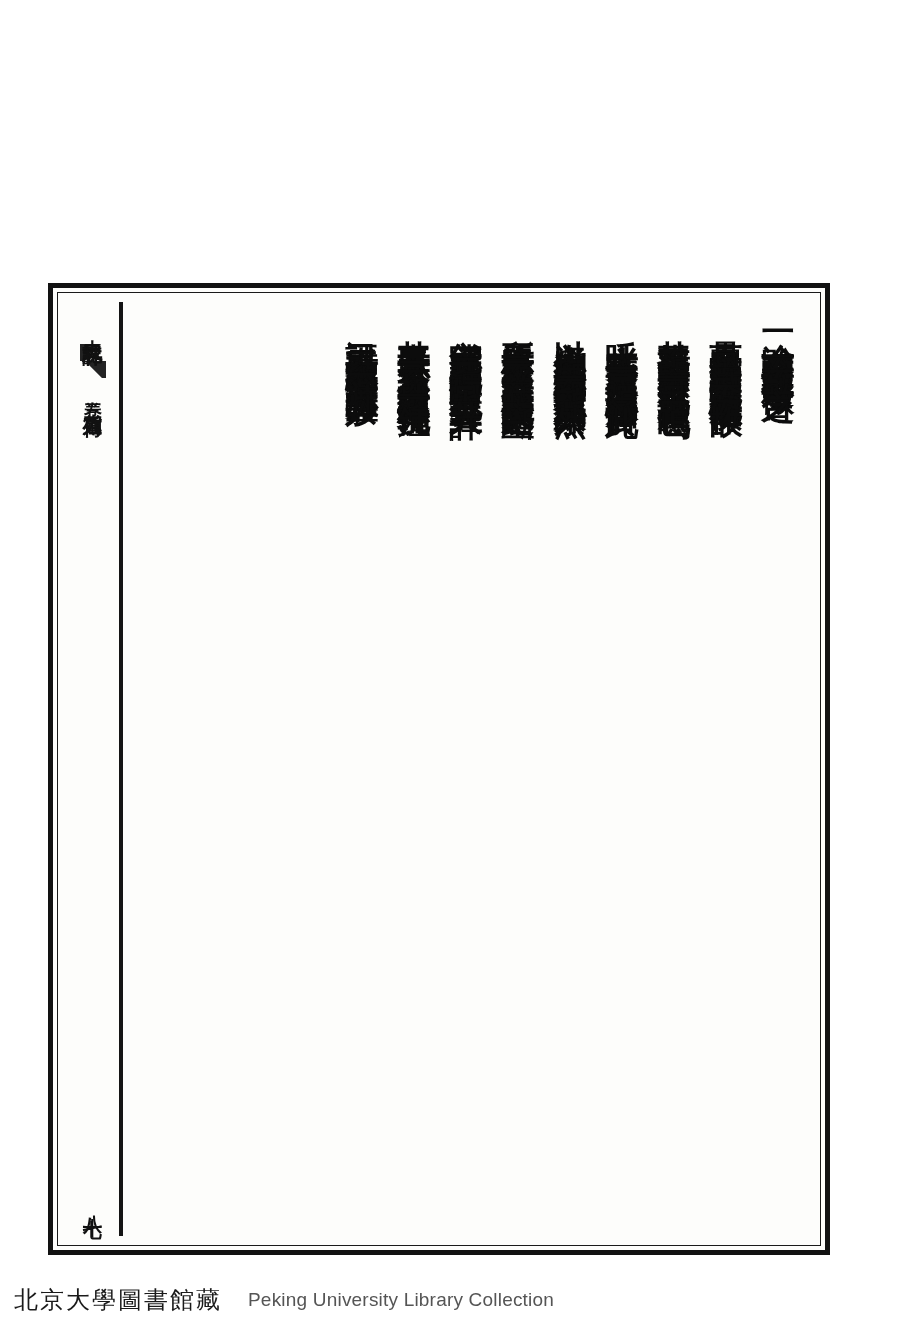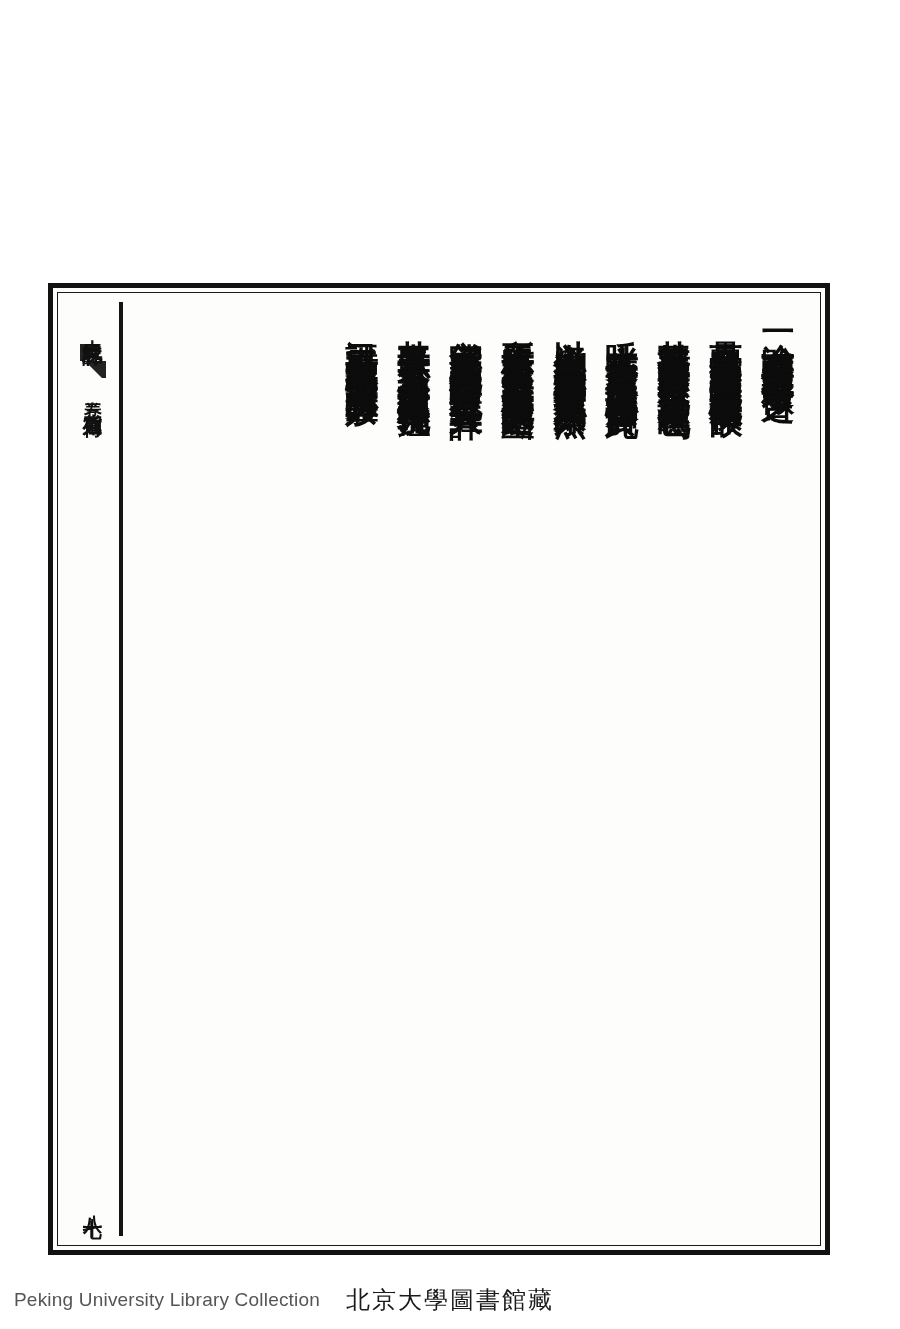--- a/index.html
+++ b/index.html
@@ -171,15 +171,15 @@
       <div class="col">以資生以潤屋以漑鄰里鄉黨而不自私亦聖人所弗禁然</div>
       <div class="col">所惡于賢人君子而不樂道其術者惡其如賤丈夫之壟斷</div>
       <div class="col">守錢虜之貽譏耳此文所謂一切奸富是也史公著其人詳</div>
       <div class="col">其事以示天下意可見矣至如文之縱橫自恣不可端倪鍾</div>
       <div class="col">評已盡余不敢續貂學者與平準並讀方盡其妙</div>
     </div>
   </div>
 </div>
 
 <div id="footer">
+  <span id="footer-cn">北京大學圖書館藏</span>
   <span id="footer-en">Peking University Library Collection</span>
-  <span id="footer-cn">北京大學圖書館藏</span>
 </div>
 
 </body></html>

